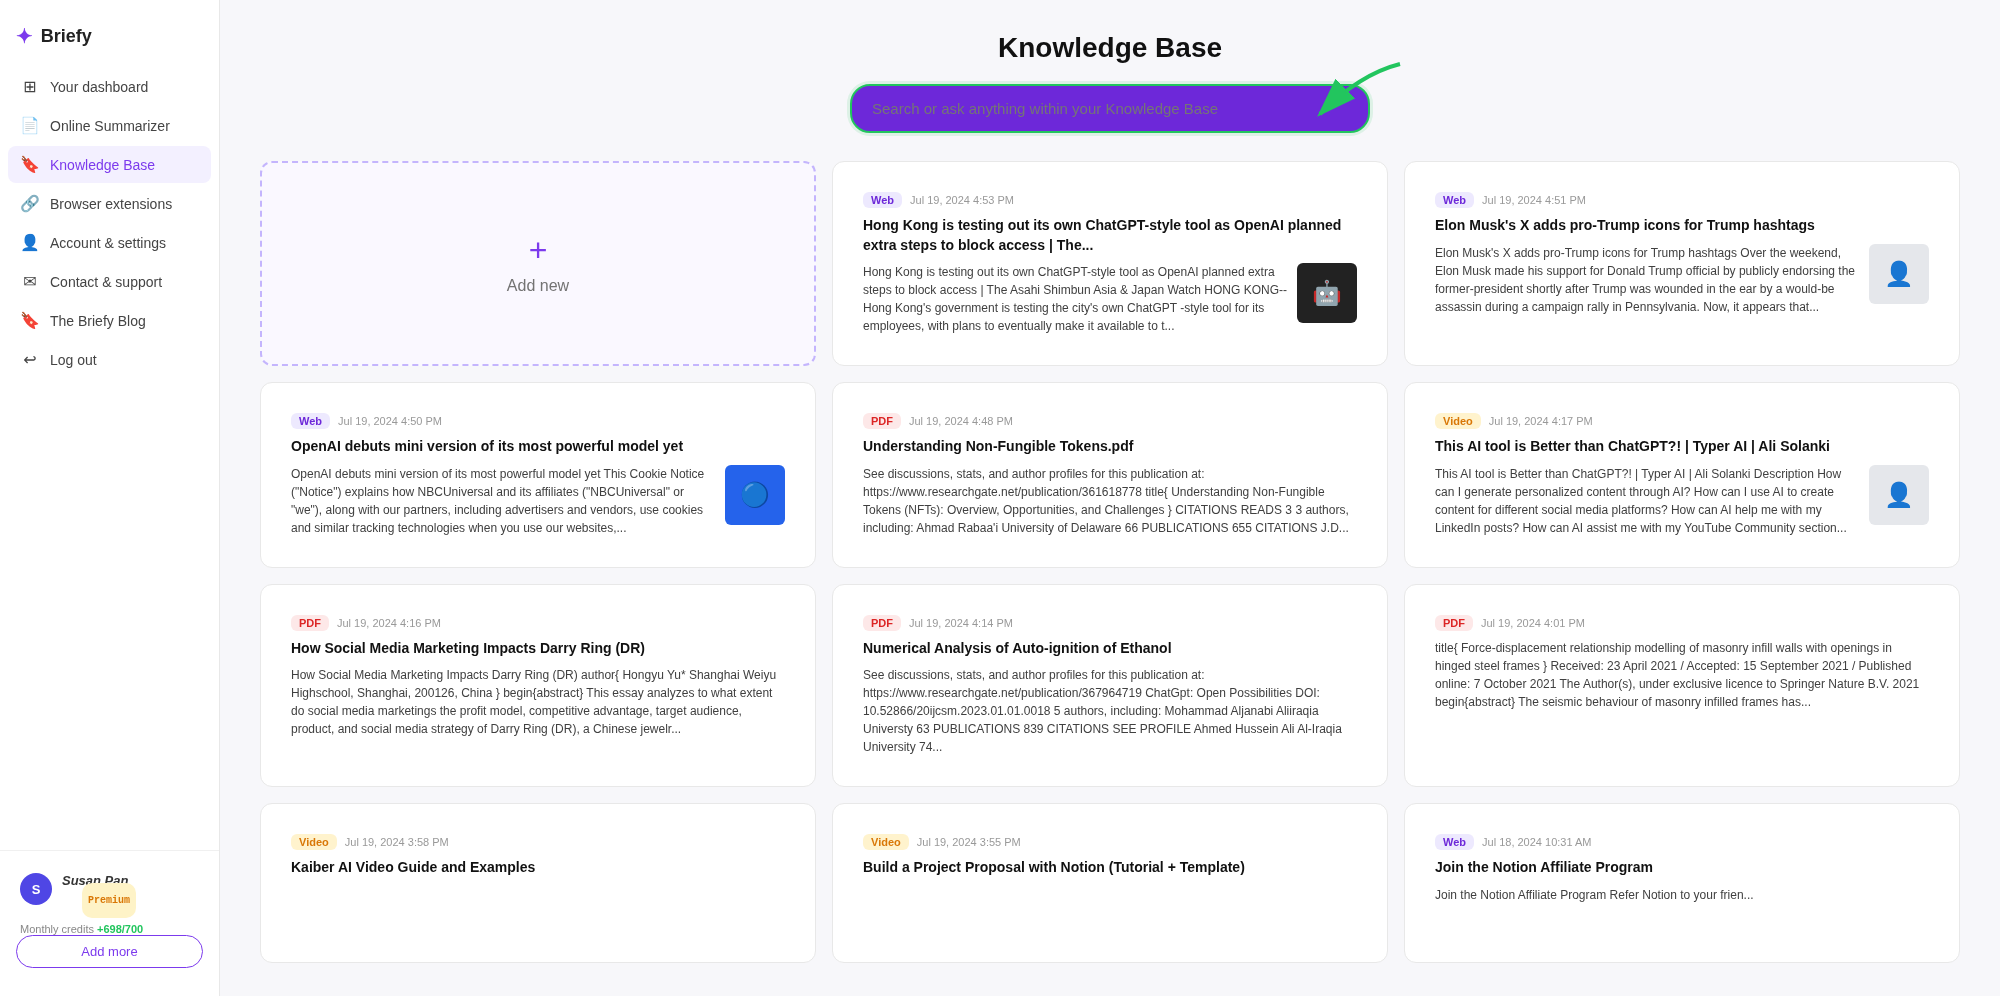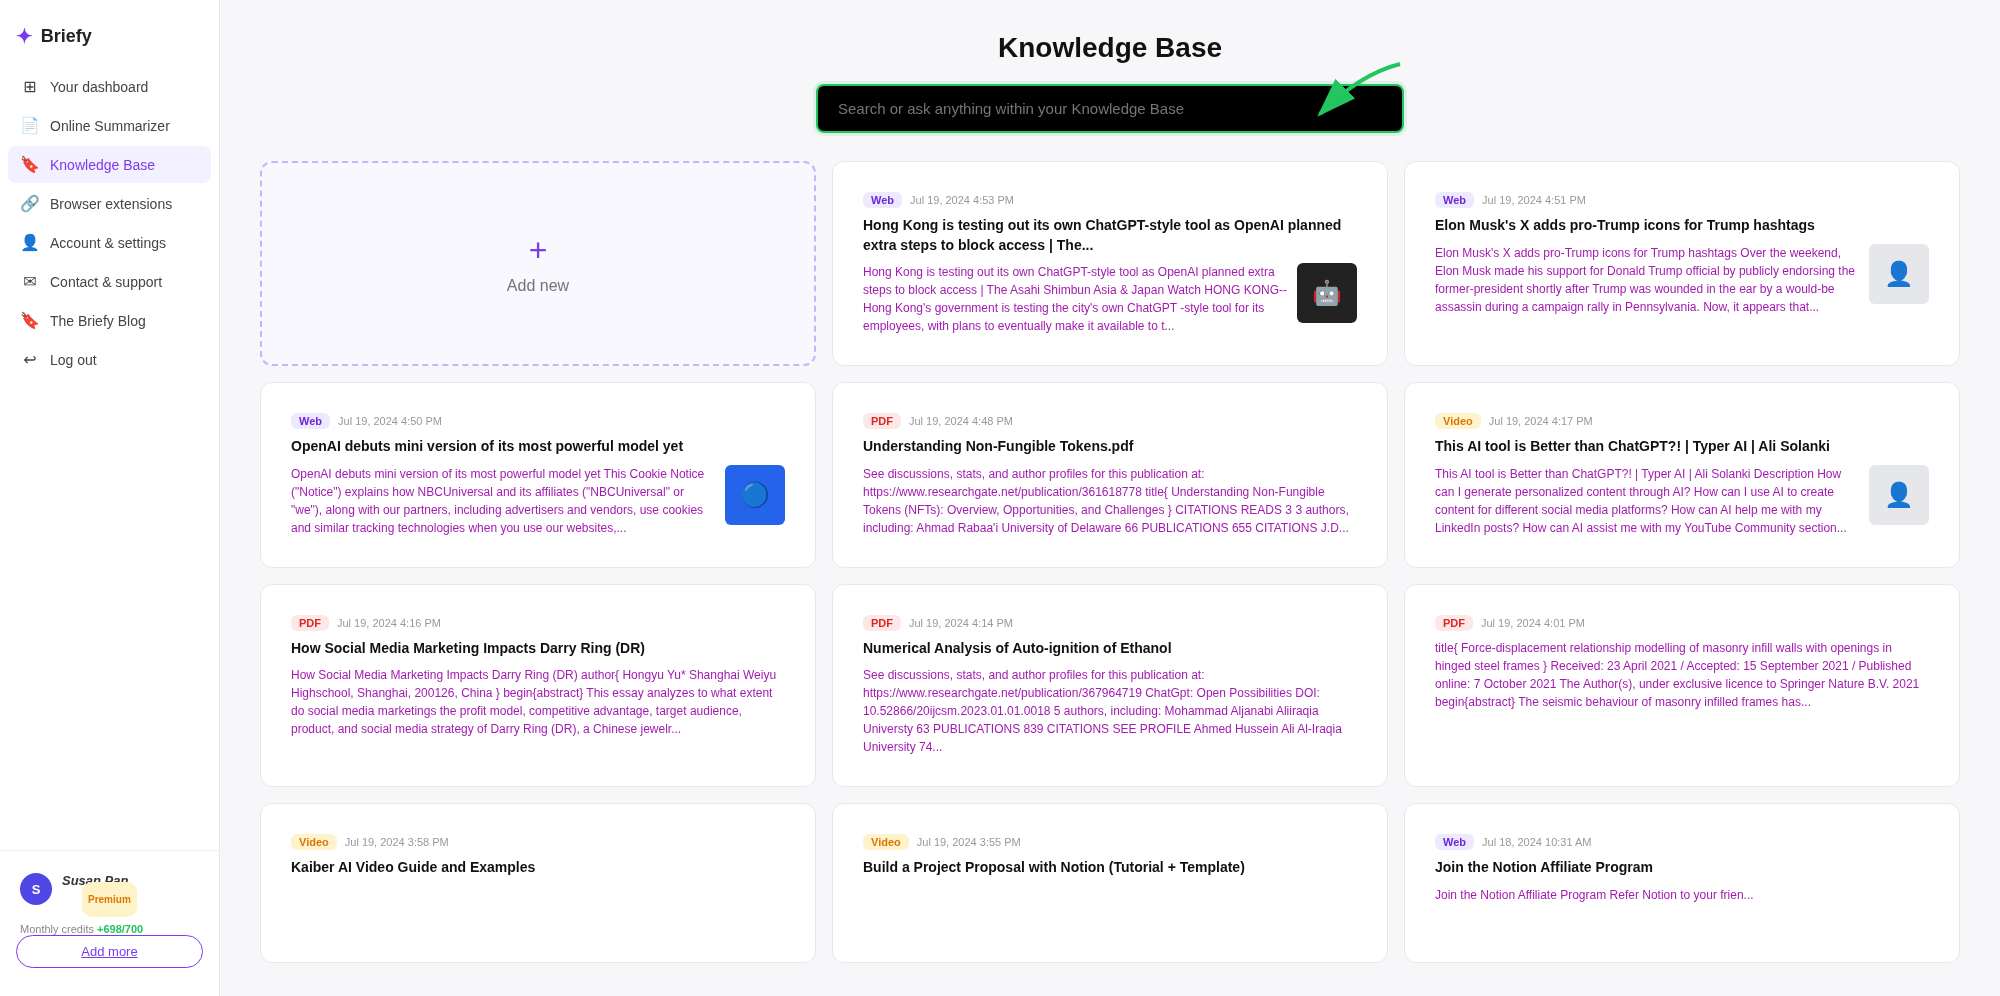--- a/index.html
+++ b/index.html
@@ -77,20 +77,21 @@
     }
     .user-name { font-size: 13px; font-weight: 600; color: #333; font-style: italic; }
     .premium-badge {
       background: #fef3c7;
       color: #d97706;
       font-size: 10px;
       padding: 12px 6px;
       border-radius: 10px;
       font-weight: 600;
       margin-left: 20px;
+      font-family: Liberation Mono, monospace;
     }
     .monthly-credits {
       font-size: 11px;
       color: #888;
       padding: 0 12px;
       margin-bottom: 0;
     }
     .credits-num { color: #22c55e; font-weight: 600; }
     .add-more-btn {
       display: block;
@@ -98,21 +99,20 @@
       margin: 0 8px;
       padding: 8px;
       border: 1.5px solid #7c3aed;
       border-radius: 20px;
       background: #fff;
       color: #7c3aed;
       font-size: 13px;
       font-weight: 500;
       cursor: pointer;
       text-align: center;
-      text-decoration: underline;
     }
 
     
     .main {
       flex: 1;
       overflow-y: auto;
       padding: 32px 40px;
       background: #f7f7fa;
     }
     .page-title {
@@ -122,28 +122,28 @@
       color: #111;
       margin-bottom: 20px;
     }
     .search-bar-wrap {
       display: flex;
       justify-content: center;
       margin-bottom: 28px;
       position: relative;
     }
     .search-bar {
-      width: 588px;
+      width: 520px;
       padding: 14px 20px;
       border: 2.5px solid #22c55e;
-      border-radius: 8px;
+      border-radius: 20px;
       font-size: 15px;
       color: #aaa;
       outline: none;
-      background: #000000;
+      background: #6d28d9;
       box-shadow: 0 0 0 3px rgba(34,197,94,0.12);
     }
 
     
     .kb-grid {
       display: grid;
       grid-template-columns: repeat(3, 1fr);
       gap: 16px;
     }
     .kb-card {
@@ -190,21 +190,21 @@
       margin-bottom: 8px;
       line-height: 1.4;
     }
     .card-body {
       display: flex;
       gap: 10px;
       align-items: flex-start;
     }
     .card-text {
       font-size: 12px;
-      color: #a21caf;
+      color: #404040;
       line-height: 1.5;
       flex: 1;
       overflow: hidden;
       display: -webkit-box;
       -webkit-line-clamp: 5;
       -webkit-box-orient: vertical;
     }
     .card-thumb {
       width: 60px;
       height: 60px;

